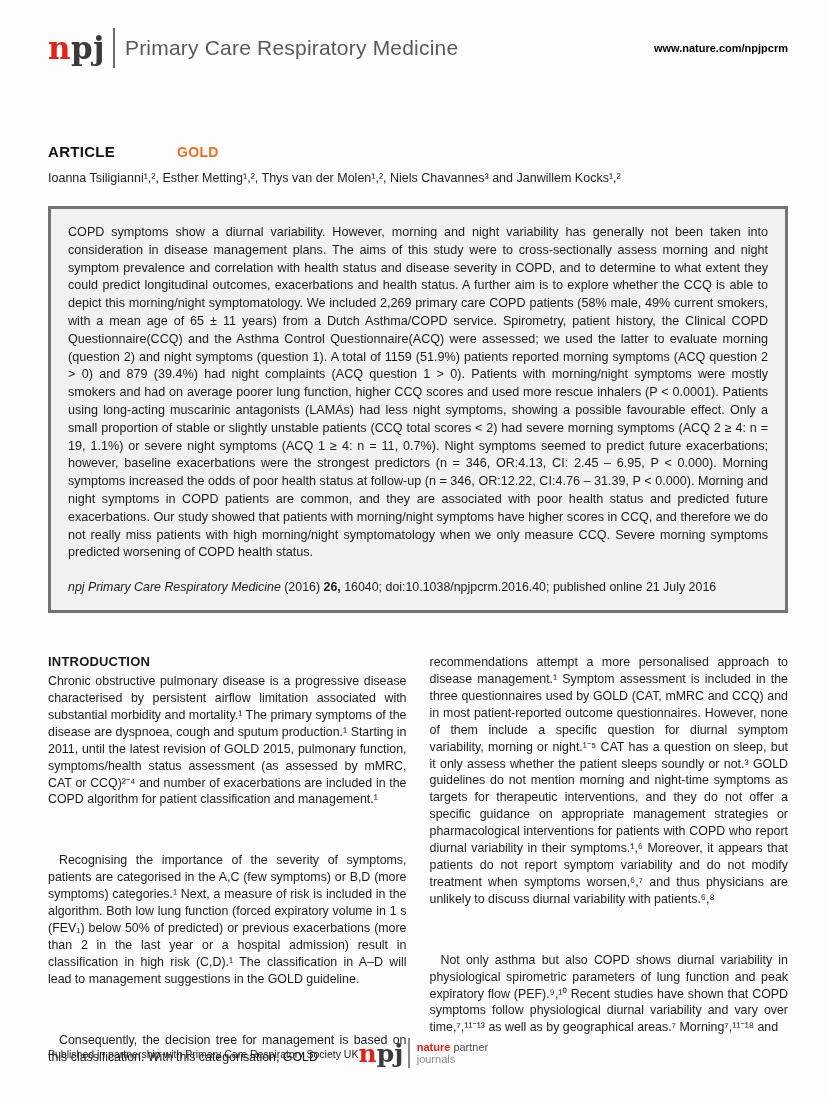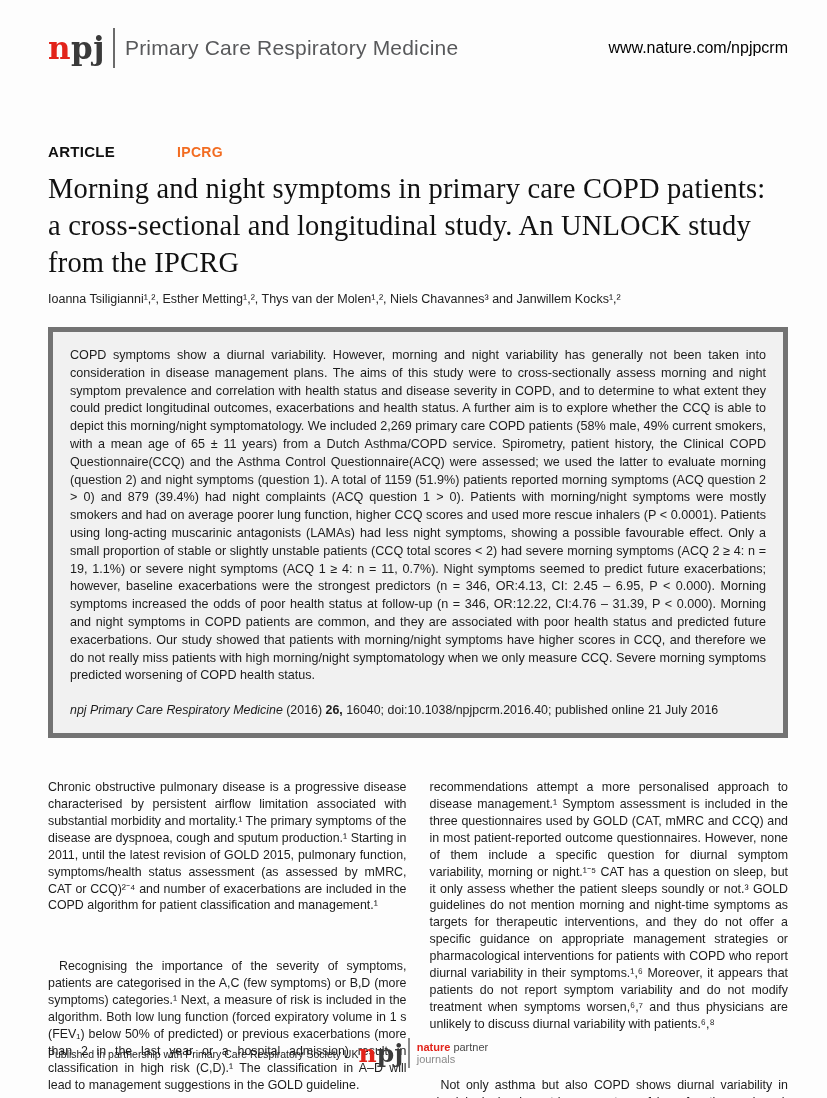--- a/index.html
+++ b/index.html
@@ -23,21 +23,21 @@
     justify-content: space-between;
     margin-top: 26px;
     height: 44px;
   }
   .logo-block { display: flex; align-items: center; }
   .npj-logo { font-family: "DejaVu Serif", serif; font-weight: bold; font-size: 31px; letter-spacing: 0.5px; line-height: 1; }
   .npj-n { color: #e2231a; }
   .npj-pj { color: #3a3a3a; }
   .logo-divider { width: 2px; height: 40px; background: #6b6b6b; margin: 0 10px 0 8px; }
   .journal-name { font-size: 21px; color: #58595b; letter-spacing: 0.2px; font-weight: 400; }
-  .journal-url { font-size: 16px; font-weight: normal; color: #000; }
+  .journal-url { font-size: 11px; font-weight: bold; color: #000; }
 
   
   .article-row { margin-top: 73px; display: flex; align-items: baseline; }
   .article-label { font-size: 15px; font-weight: bold; letter-spacing: 0.3px; color: #111; }
   .open-label { font-size: 14px; font-weight: bold; color: #f26c21; margin-left: 62px; letter-spacing: 0.3px; }
 
   
   .title {
     font-family: "Liberation Serif", serif;
     font-size: 28.5px;
@@ -47,21 +47,21 @@
     margin-top: 10px;
     max-width: 735px;
     letter-spacing: 0.2px;
   }
   .authors { margin-top: 11px; font-size: 12.5px; color: #222; }
 
   
   .abstract-box {
     margin-top: 21px;
     background: #f1f1f1;
-    border: 5px solid #737373;
+    border: 3px solid #737373;
     padding: 15px 17px 16px 17px;
     width: 740px;
   }
   .abstract-text {
     font-size: 12.6px;
     line-height: 17.8px;
     text-align: justify;
     color: #1c1c1c;
   }
   .citation-line { margin-top: 18px; font-size: 12.4px; color: #1c1c1c; }
@@ -108,36 +108,36 @@
       <div class="logo-block">
         <div class="npj-logo"><span class="npj-n">n</span><span class="npj-pj">pj</span></div>
         <div class="logo-divider"></div>
         <div class="journal-name">Primary Care Respiratory Medicine</div>
       </div>
       <div class="journal-url">www.nature.com/npjpcrm</div>
     </div>
 
     <div class="article-row">
       <span class="article-label">ARTICLE</span>
-      <span class="open-label">IPCRG</span>
+      <span class="open-label">GOLD</span>
     </div>
 
-    <h1 class="title">Morning and night symptoms in primary care COPD patients: a cross-sectional and longitudinal study. An UNLOCK study from the IPCRG</h1>
 
     <div class="authors">Ioanna Tsiligianni¹,², Esther Metting¹,², Thys van der Molen¹,², Niels Chavannes³ and Janwillem Kocks¹,²</div>
 
     <div class="abstract-box">
       <div class="abstract-text">COPD symptoms show a diurnal variability. However, morning and night variability has generally not been taken into consideration in disease management plans. The aims of this study were to cross-sectionally assess morning and night symptom prevalence and correlation with health status and disease severity in COPD, and to determine to what extent they could predict longitudinal outcomes, exacerbations and health status. A further aim is to explore whether the CCQ is able to depict this morning/night symptomatology. We included 2,269 primary care COPD patients (58% male, 49% current smokers, with a mean age of 65 ± 11 years) from a Dutch Asthma/COPD service. Spirometry, patient history, the Clinical COPD Questionnaire(CCQ) and the Asthma Control Questionnaire(ACQ) were assessed; we used the latter to evaluate morning (question 2) and night symptoms (question 1). A total of 1159 (51.9%) patients reported morning symptoms (ACQ question 2 &gt; 0) and 879 (39.4%) had night complaints (ACQ question 1 &gt; 0). Patients with morning/night symptoms were mostly smokers and had on average poorer lung function, higher CCQ scores and used more rescue inhalers (P &lt; 0.0001). Patients using long-acting muscarinic antagonists (LAMAs) had less night symptoms, showing a possible favourable effect. Only a small proportion of stable or slightly unstable patients (CCQ total scores &lt; 2) had severe morning symptoms (ACQ 2 ≥ 4: n = 19, 1.1%) or severe night symptoms (ACQ 1 ≥ 4: n = 11, 0.7%). Night symptoms seemed to predict future exacerbations; however, baseline exacerbations were the strongest predictors (n = 346, OR:4.13, CI: 2.45 – 6.95, P &lt; 0.000). Morning symptoms increased the odds of poor health status at follow-up (n = 346, OR:12.22, CI:4.76 – 31.39, P &lt; 0.000). Morning and night symptoms in COPD patients are common, and they are associated with poor health status and predicted future exacerbations. Our study showed that patients with morning/night symptoms have higher scores in CCQ, and therefore we do not really miss patients with high morning/night symptomatology when we only measure CCQ. Severe morning symptoms predicted worsening of COPD health status.</div>
       <div class="citation-line">
         <span class="citation-journal">npj Primary Care Respiratory Medicine</span><span> (2016) </span><span class="citation-volume">26,</span><span> 16040; doi:10.1038/npjpcrm.2016.40; published online 21 July 2016</span>
       </div>
     </div>
 
     <div class="intro-section">
       <div class="col">
+        <div class="section-heading">INTRODUCTION</div>
         <p class="para">Chronic obstructive pulmonary disease is a progressive disease characterised by persistent airflow limitation associated with substantial morbidity and mortality.¹ The primary symptoms of the disease are dyspnoea, cough and sputum production.¹ Starting in 2011, until the latest revision of GOLD 2015, pulmonary function, symptoms/health status assessment (as assessed by mMRC, CAT or CCQ)²⁻⁴ and number of exacerbations are included in the COPD algorithm for patient classification and management.¹</p>
         <p class="para indent">Recognising the importance of the severity of symptoms, patients are categorised in the A,C (few symptoms) or B,D (more symptoms) categories.¹ Next, a measure of risk is included in the algorithm. Both low lung function (forced expiratory volume in 1 s (FEV₁) below 50% of predicted) or previous exacerbations (more than 2 in the last year or a hospital admission) result in classification in high risk (C,D).¹ The classification in A–D will lead to management suggestions in the GOLD guideline.</p>
         <p class="para indent">Consequently, the decision tree for management is based on this classification. With this categorisation, GOLD</p>
       </div>
       <div class="col">
         <p class="para">recommendations attempt a more personalised approach to disease management.¹ Symptom assessment is included in the three questionnaires used by GOLD (CAT, mMRC and CCQ) and in most patient-reported outcome questionnaires. However, none of them include a specific question for diurnal symptom variability, morning or night.¹⁻⁵ CAT has a question on sleep, but it only assess whether the patient sleeps soundly or not.³ GOLD guidelines do not mention morning and night-time symptoms as targets for therapeutic interventions, and they do not offer a specific guidance on appropriate management strategies or pharmacological interventions for patients with COPD who report diurnal variability in their symptoms.¹,⁶ Moreover, it appears that patients do not report symptom variability and do not modify treatment when symptoms worsen,⁶,⁷ and thus physicians are unlikely to discuss diurnal variability with patients.⁶,⁸</p>
         <p class="para indent">Not only asthma but also COPD shows diurnal variability in physiological spirometric parameters of lung function and peak expiratory flow (PEF).⁹,¹⁰ Recent studies have shown that COPD symptoms follow physiological diurnal variability and vary over time,⁷,¹¹⁻¹³ as well as by geographical areas.⁷ Morning⁷,¹¹⁻¹⁸ and</p>
       </div>
     </div>
 

